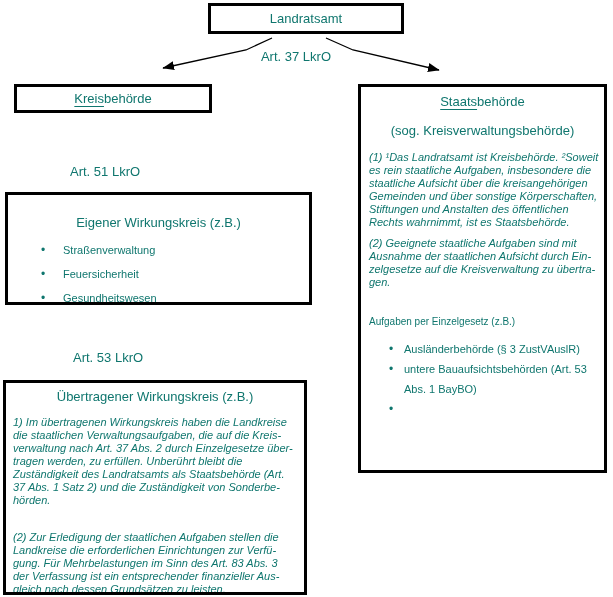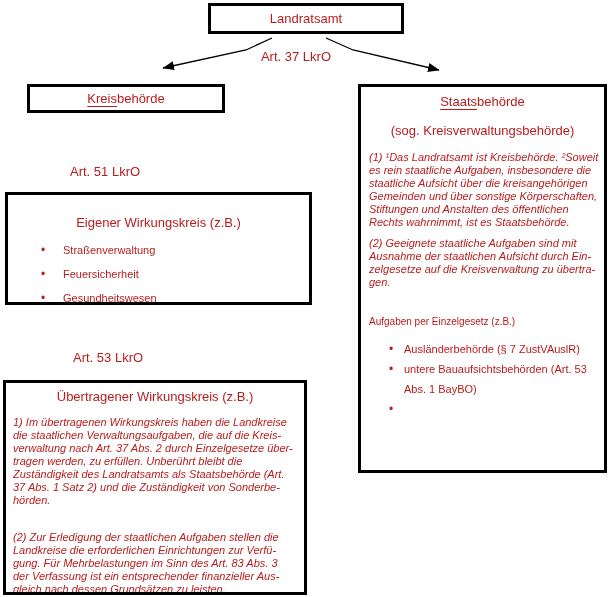--- a/index.html
+++ b/index.html
@@ -2,21 +2,21 @@
 <html><head>
 <meta charset="utf-8">
 <style>
   html, body { margin: 0; padding: 0; background: #ffffff; }
   #canvas {
     position: relative;
     width: 613px;
     height: 597px;
     background: #ffffff;
     font-family: "Liberation Sans", sans-serif;
-    color: #b91c1c;
+    color: #0f766e;
     overflow: hidden;
   }
   .abs { position: absolute; box-sizing: border-box; }
   .box { border: 3px solid #000000; background: #ffffff; }
   .center-flex { display: flex; align-items: center; justify-content: center; }
   .title-13 { font-size: 13px; }
   .italic-label { font-size: 13px; white-space: nowrap; }
   .u {
     text-decoration: underline;
     text-underline-offset: 3px;
@@ -41,21 +41,21 @@
   
   #root-box { left: 208px; top: 3px; width: 196px; height: 31px; }
 
   
   #arrows { left: 0; top: 0; width: 613px; height: 597px; pointer-events: none; }
 
   
   #edge-label { left: 240px; top: 49px; width: 112px; text-align: center; }
 
   
-  #kreis-box { left: 27px; top: 84px; width: 198px; height: 29px; }
+  #kreis-box { left: 14px; top: 84px; width: 198px; height: 29px; }
   #art51-label { left: 70px; top: 164px; }
   #eigener-box { left: 5px; top: 192px; width: 307px; height: 113px; padding: 0 6px; }
   #eigener-box .box-title { margin-top: 20px; }
   #eigener-bullets { margin-top: 8px; padding-left: 27px; }
   #eigener-bullets .li { line-height: 24px; font-size: 11px; }
   #eigener-bullets .marker { width: 22px; font-size: 12px; }
 
   #art53-label { left: 73px; top: 350px; }
   #ueber-box { left: 3px; top: 380px; width: 304px; height: 215px; padding: 0 5px; overflow: hidden; }
   #ueber-box .box-title { margin-top: 6px; }
@@ -146,21 +146,21 @@
 Stiftungen und Anstalten des öffentlichen
 Rechts wahrnimmt, ist es Staatsbehörde.</p>
     <p id="staats-para2" class="para">(2) Geeignete staatliche Aufgaben sind mit
 Ausnahme der staatlichen Aufsicht durch Ein-
 zelgesetze auf die Kreisverwaltung zu übertra-
 gen.</p>
     <div id="tasks-heading">Aufgaben per Einzelgesetz (z.B.)</div>
     <div id="staats-bullets">
       <div class="li">
         <span class="marker">•</span>
-        <span class="li-text">Ausländerbehörde (§ 7 ZustVAuslR)</span>
+        <span class="li-text">Ausländerbehörde (§ 3 ZustVAuslR)</span>
       </div>
       <div class="li">
         <span class="marker">•</span>
         <span class="li-text">untere Bauaufsichtsbehörden (Art. 53
 Abs. 1 BayBO)</span>
       </div>
       <div class="li">
         <span class="marker">•</span>
       </div>
     </div>

